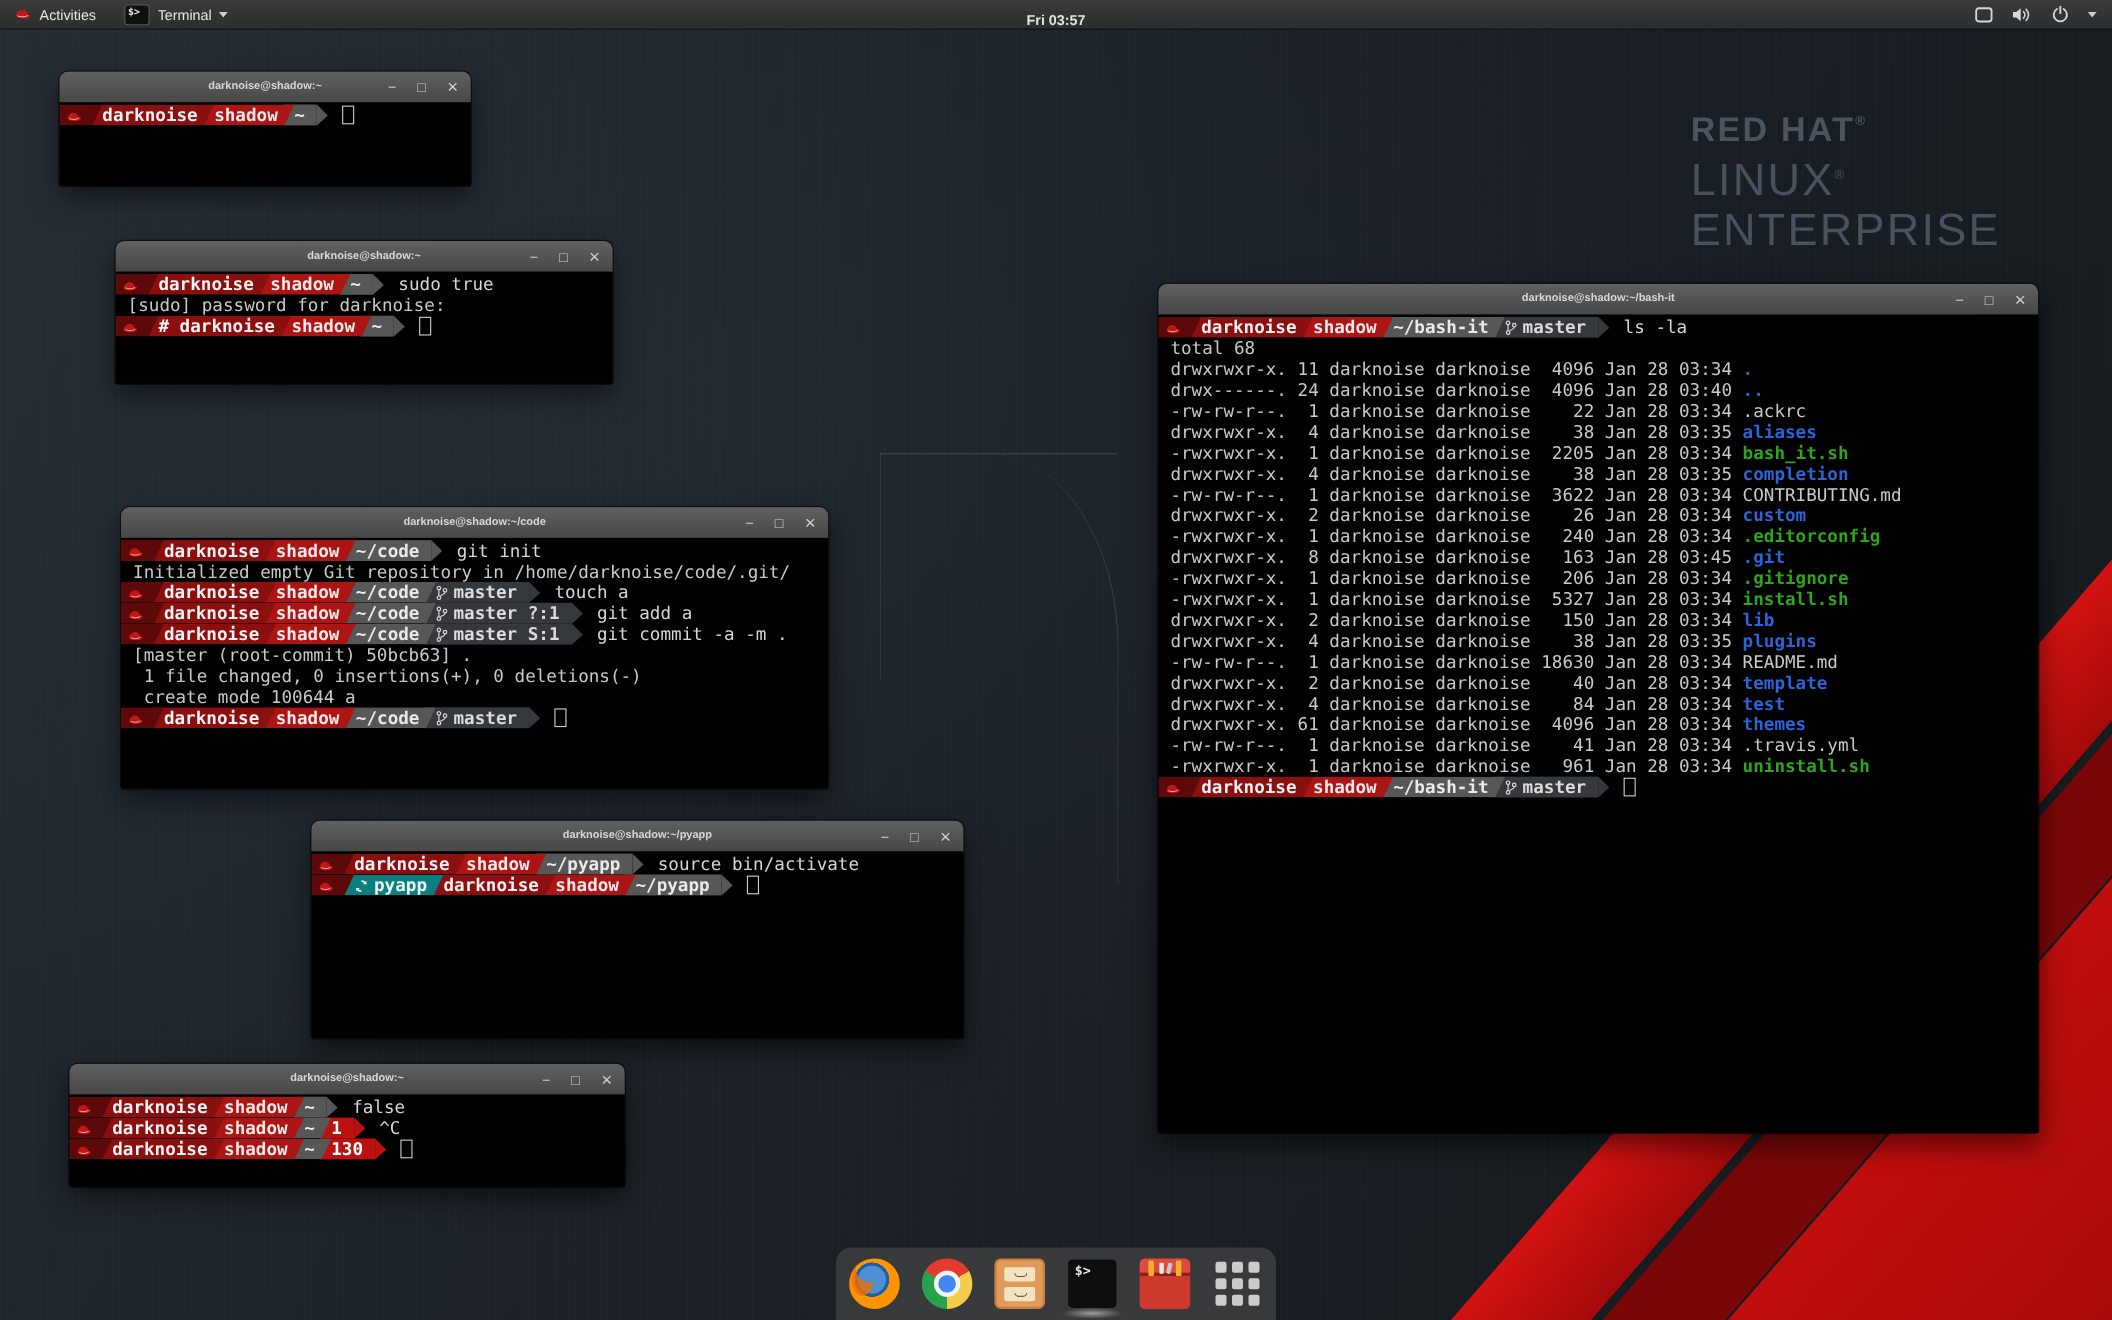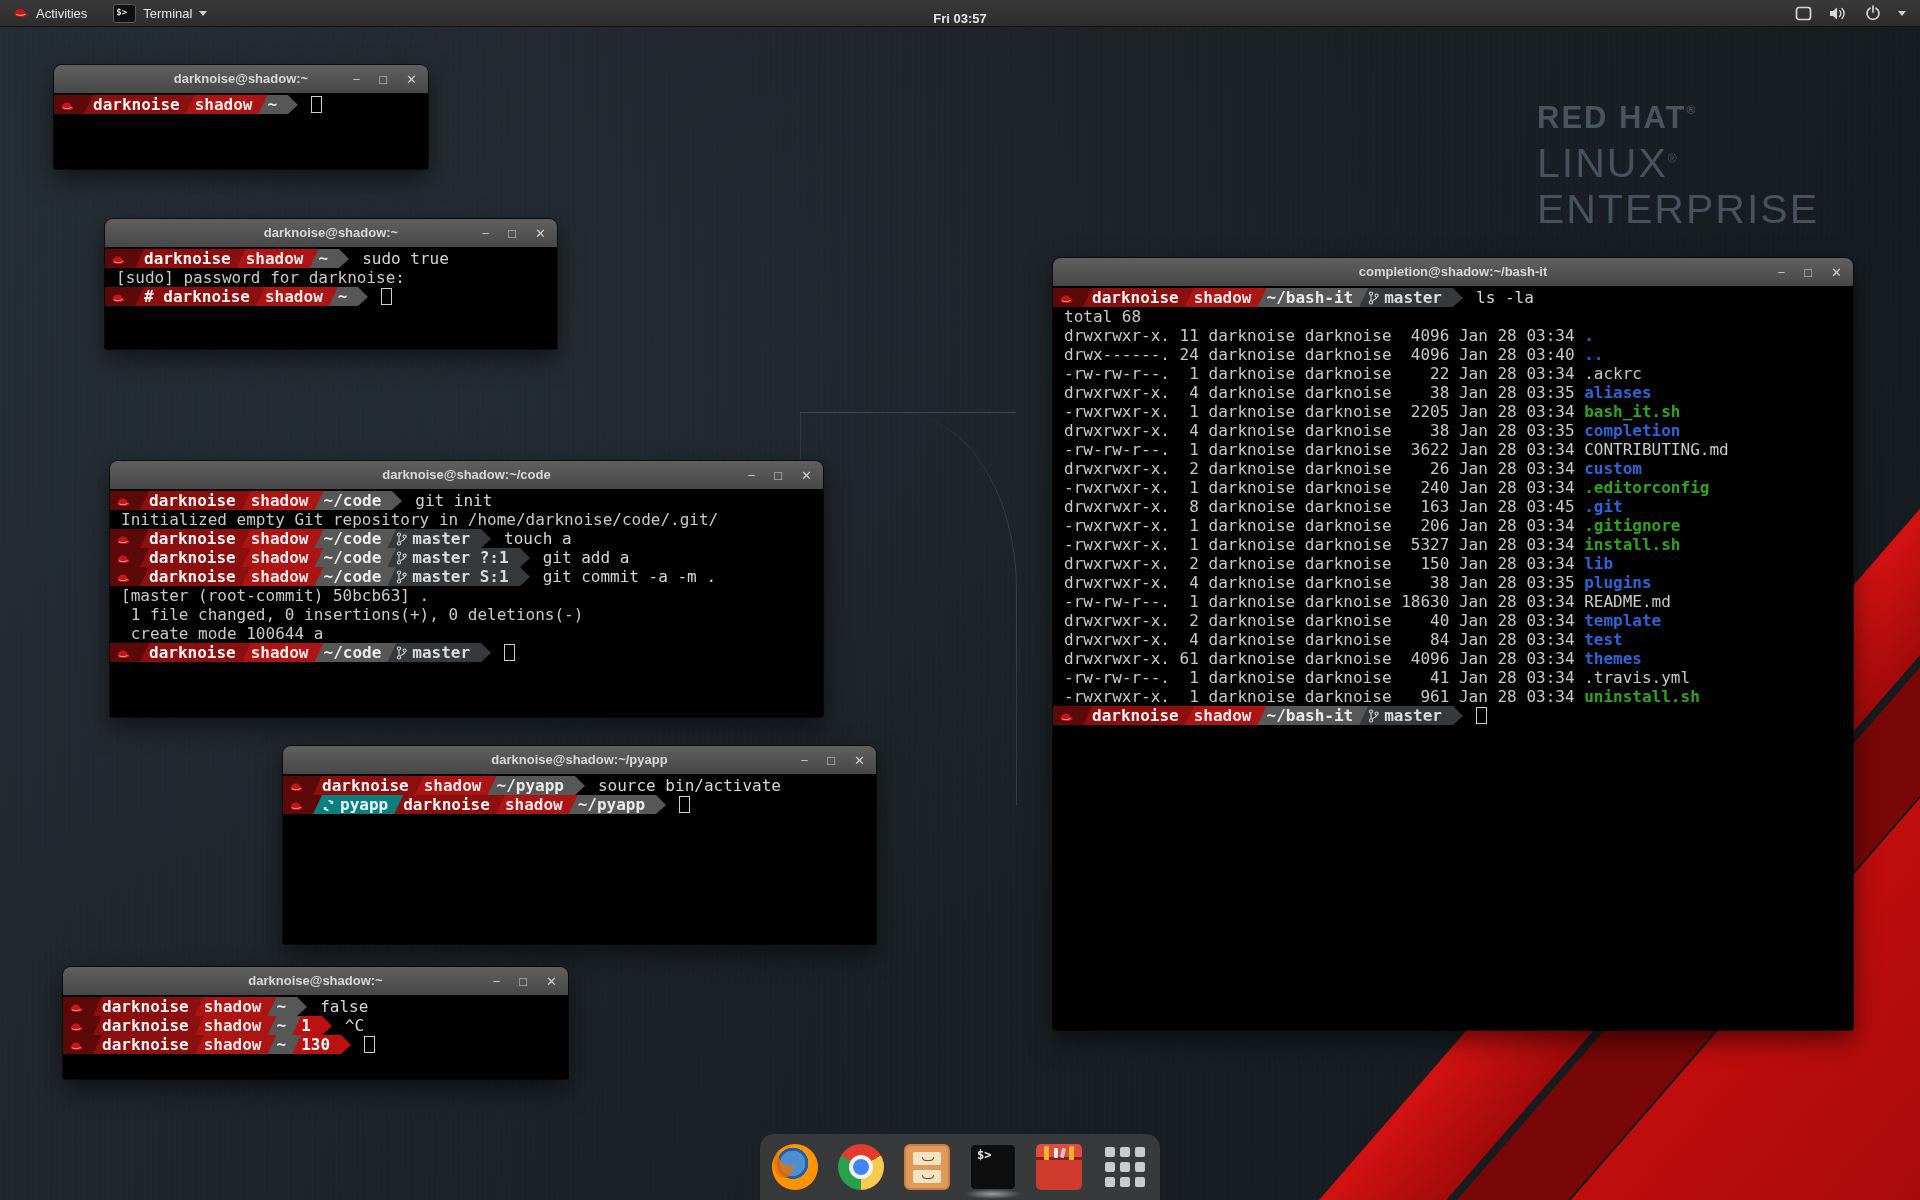--- a/index.html
+++ b/index.html
@@ -44,28 +44,28 @@
     border-top:5px solid #cfcfcf;display:inline-block;}
   .clock{position:absolute;left:50%;transform:translateX(-50%);font-weight:bold;color:#e3e3e3;}
   .status{margin-left:auto;display:flex;align-items:center;gap:17px;padding-right:14px;height:100%;}
   .status svg{display:block;}
 
   
   .win{position:absolute;border-radius:8px 8px 3px 3px;
     box-shadow:0 10px 26px rgba(0,0,0,0.55),0 0 0 1px rgba(0,0,0,0.65);}
   #w1{left:54px;top:65px;width:374px;height:104px;z-index:10;}
   #w2{left:105px;top:219px;width:452px;height:130px;z-index:11;}
-  #w3{left:110px;top:461px;width:713px;height:256px;z-index:12;}
+  #w3{left:110px;top:461px;width:643px;height:256px;z-index:12;}
   #w4{left:283px;top:746px;width:593px;height:198px;z-index:13;}
   #w5{left:63px;top:967px;width:505px;height:112px;z-index:14;}
   #w6{left:1053px;top:258px;width:800px;height:772px;z-index:15;}
   .titlebar{height:28px;border-radius:8px 8px 0 0;position:relative;
     background:linear-gradient(#606060,#474747);border-bottom:1px solid #333;}
   .titlebar .title{position:absolute;left:0;right:0;top:0;line-height:28px;text-align:center;
-    font-size:13px;font-weight:bold;color:#d8d8d8;}
+    font-size:10px;font-weight:bold;color:#d8d8d8;}
   .wbtns{position:absolute;right:11px;top:0;height:28px;display:flex;gap:19px;align-items:center;
     font-size:13px;color:#cfcfcf;z-index:2;}
   .wbtns span{cursor:pointer;}
   .term-body{position:absolute;left:0;right:0;top:28px;bottom:0;background:#010101;
     padding-top:2px;overflow:hidden;white-space:pre;
     font:16px/19px "DejaVu Sans Mono",monospace;color:#c9c9c9;}
 
   .tline{height:19px;white-space:pre;}
   .tline.out{padding-left:11px;}
   .seg{display:inline-block;height:19px;line-height:19px;font-weight:bold;position:relative;
@@ -293,21 +293,21 @@
             </svg></span></span><span class="seg k-user" style="z-index: 3;">darknoise</span><span class="seg k-host" style="z-index: 2;">shadow</span><span class="seg k-path last" style="z-index: 1;">~</span><span class="cap k-path"></span><span class="cmd">false</span></div><div class="tline prompt"><span class="seg k-hat" style="z-index: 5;"><span class="picon"><svg width="15" height="13" viewBox="0 0 16 14">
               <path d="M1.5 9.2C2.2 5.6 5 3.2 8.2 3.9c2.3.5 3.6 2 3.8 4 .9.1 2.5.4 2.5 1.4 0 1.5-3 2.6-6.3 2.6S1.2 10.9 1.5 9.2z" fill="#c21717"></path>
               <path d="M3.5 9.6c2.2 1.2 6.5 1.1 8.6-.4" stroke="#f4bcbc" stroke-width="0.9" fill="none" stroke-linecap="round"></path>
             </svg></span></span><span class="seg k-user" style="z-index: 4;">darknoise</span><span class="seg k-host" style="z-index: 3;">shadow</span><span class="seg k-path" style="z-index: 2;">~</span><span class="seg k-exit last" style="z-index: 1;">1</span><span class="cap k-exit"></span><span class="cmd">^C</span></div><div class="tline prompt"><span class="seg k-hat" style="z-index: 5;"><span class="picon"><svg width="15" height="13" viewBox="0 0 16 14">
               <path d="M1.5 9.2C2.2 5.6 5 3.2 8.2 3.9c2.3.5 3.6 2 3.8 4 .9.1 2.5.4 2.5 1.4 0 1.5-3 2.6-6.3 2.6S1.2 10.9 1.5 9.2z" fill="#c21717"></path>
               <path d="M3.5 9.6c2.2 1.2 6.5 1.1 8.6-.4" stroke="#f4bcbc" stroke-width="0.9" fill="none" stroke-linecap="round"></path>
             </svg></span></span><span class="seg k-user" style="z-index: 4;">darknoise</span><span class="seg k-host" style="z-index: 3;">shadow</span><span class="seg k-path" style="z-index: 2;">~</span><span class="seg k-exit last" style="z-index: 1;">130</span><span class="cap k-exit"></span><span class="cursor"></span></div></div>
 </div>
 <div class="win" id="w6">
   <div class="titlebar">
-    <span class="title">completion@shadow:~/bash-it</span>
+    <span class="title">darknoise@shadow:~/bash-it</span>
     <span class="wbtns">
         <span>−</span>
         <span>□</span>
         <span>✕</span>
       </span>
   </div>
   <div class="term-body"><div class="tline prompt"><span class="seg k-hat" style="z-index: 5;"><span class="picon"><svg width="15" height="13" viewBox="0 0 16 14">
               <path d="M1.5 9.2C2.2 5.6 5 3.2 8.2 3.9c2.3.5 3.6 2 3.8 4 .9.1 2.5.4 2.5 1.4 0 1.5-3 2.6-6.3 2.6S1.2 10.9 1.5 9.2z" fill="#c21717"></path>
               <path d="M3.5 9.6c2.2 1.2 6.5 1.1 8.6-.4" stroke="#f4bcbc" stroke-width="0.9" fill="none" stroke-linecap="round"></path>
             </svg></span></span><span class="seg k-user" style="z-index: 4;">darknoise</span><span class="seg k-host" style="z-index: 3;">shadow</span><span class="seg k-path" style="z-index: 2;">~/bash-it</span><span class="seg k-git last" style="z-index: 1;"><span class="picon"><svg width="11" height="14" viewBox="0 0 11 14">

